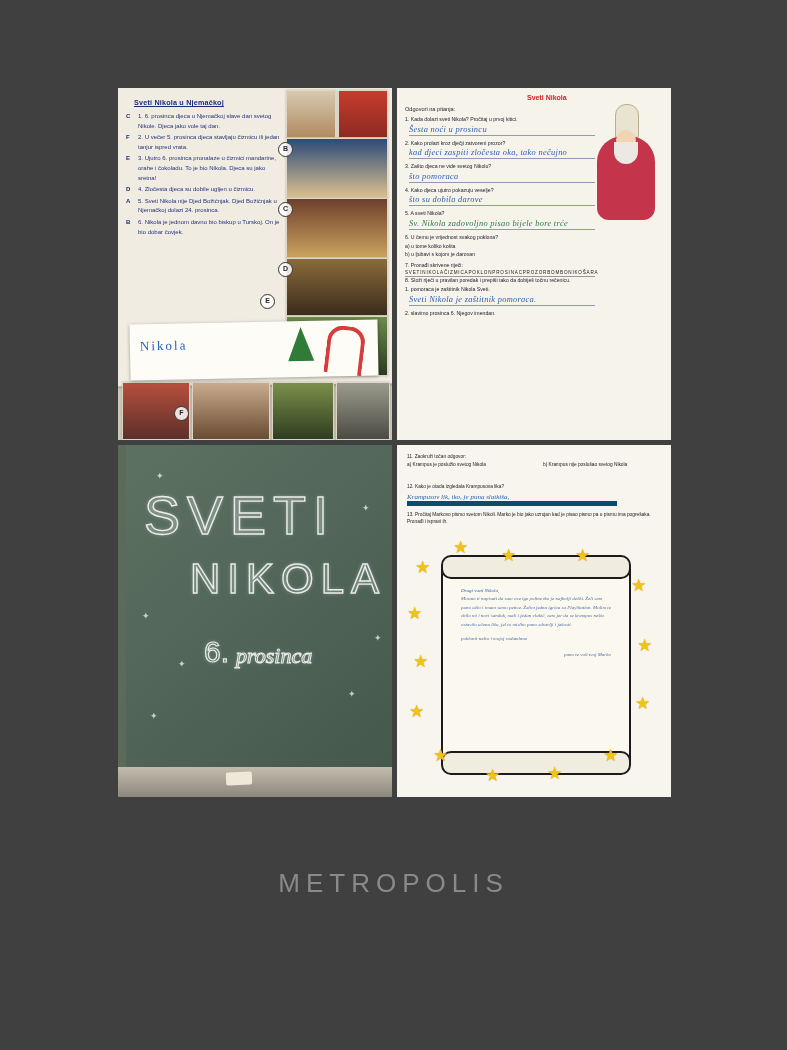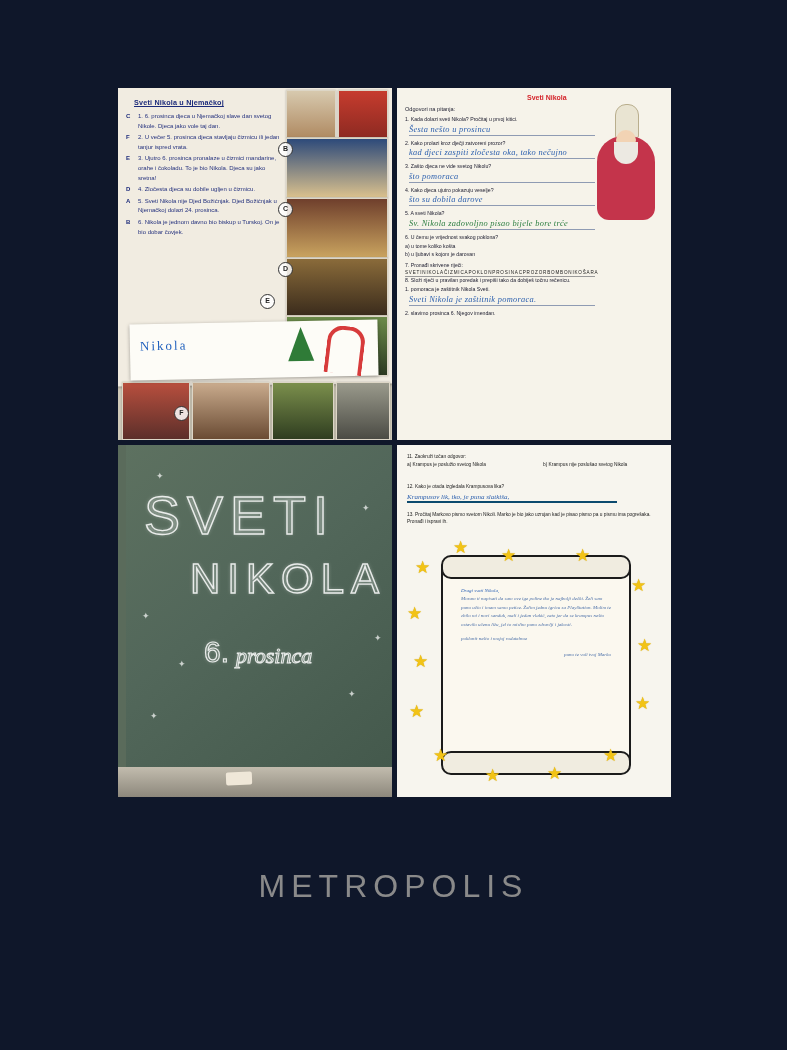--- a/index.html
+++ b/index.html
@@ -10,21 +10,21 @@
   body {
     width: 787px;
     height: 1050px;
     font-family: "Liberation Sans", sans-serif;
     overflow: hidden;
   }
   .page {
     position: relative;
     width: 787px;
     height: 1050px;
-    background: #0f172a;
+    background: #404040;
   }
   .collage {
     position: absolute;
     left: 118px;
     top: 88px;
     width: 553px;
     height: 718px;
     display: grid;
     grid-template-columns: 274px 274px;
     grid-template-rows: 352px 352px;
@@ -304,21 +304,21 @@
     font-size: 4.8px;
     color: #222;
     line-height: 7px;
   }
   .p4 .hw {
     position: absolute;
     font-family: "Liberation Serif", serif;
     font-style: italic;
     color: #2b5fae;
     font-size: 7px;
-    border-bottom: 2px solid #0c4a6e;
+    border-bottom: 5px solid #0c4a6e;
   }
   .p4 .scroll {
     position: absolute;
     left: 44px; top: 118px;
     width: 186px; height: 200px;
     border: 2px solid #1b1b1b;
     border-radius: 6px;
     background: #fbf8ef;
   }
   .p4 .scroll:before, .p4 .scroll:after {
@@ -350,21 +350,21 @@
   }
 
   
   .footer {
     position: absolute;
     left: 0; right: 0;
     top: 868px;
     text-align: center;
   }
   .brand {
-    font-size: 32px;
+    font-size: 26px;
     letter-spacing: 6px;
     color: #8a8a8a;
     font-weight: 400;
   }
   .date {
     margin-top: 16px;
     font-size: 11px;
     letter-spacing: 5px;
     color: #b4b4b4;
   }
@@ -445,21 +445,21 @@
 
       <div class="bishop">
         <div class="mitre"></div>
         <div class="robe"></div>
         <div class="face"></div>
         <div class="beard"></div>
       </div>
 
       <div class="qs">
         <div class="q">1. Kada dolazi sveti Nikola? Pročitaj u prvoj kitici.</div>
-        <div class="ans">Šesta nešto u prosincu</div>
+        <div class="ans">Šesta noći u prosincu</div>
 
         <div class="q">2. Kako prolazi kroz dječji zatvoreni prozor?</div>
         <div class="ans">kad djeci zaspiti zločesta oka, tako nečujno</div>
 
         <div class="q">3. Zašto djeca ne vide svetog Nikolu?</div>
         <div class="ans">što pomoraca</div>
 
         <div class="q">4. Kako djeca ujutro pokazuju veselje?</div>
         <div class="ans">što su dobila darove</div>
 

